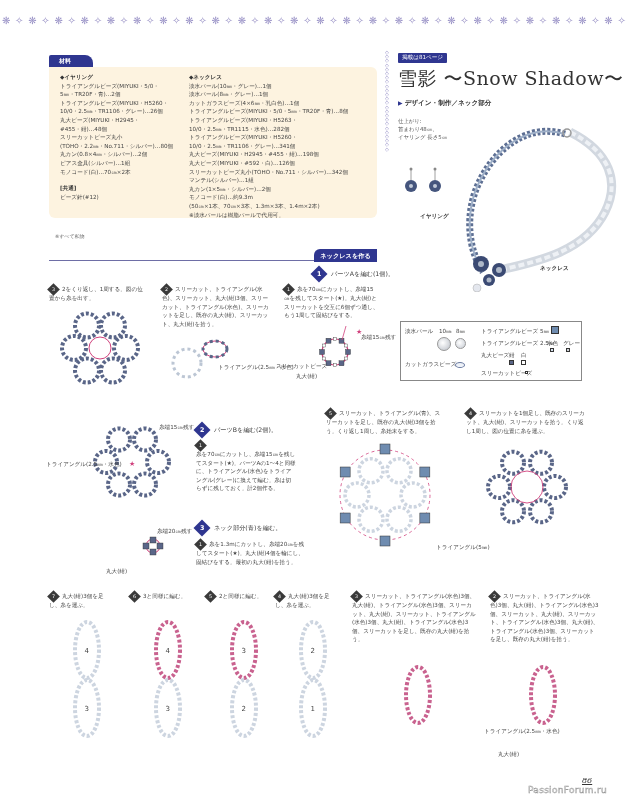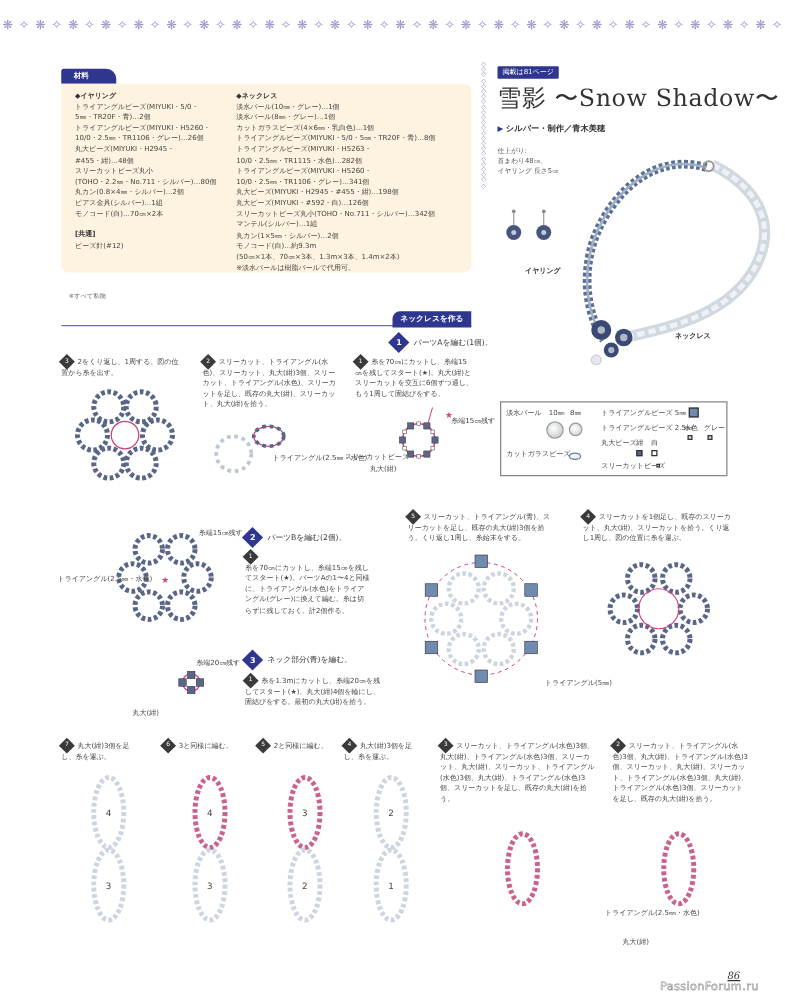--- a/index.html
+++ b/index.html
@@ -171,21 +171,21 @@
     <span>◇</span>
     <span>◇</span>
     <span>◇</span>
     <span>◇</span>
     <span>◇</span>
     <span>◇</span>
     <span>◇</span>
   </div>
 <div class="abs pg-tag">掲載は81ページ</div>
 <div class="abs title">雪影 〜Snow Shadow〜</div>
-<div class="abs designer"><span class="tri">▶</span><span>シルバー・制作／青木美穂</span></div>
+<div class="abs designer"><span class="tri">▶</span><span>デザイン・制作／ネック部分</span></div>
 <div class="abs finish">
   <div>仕上がり:</div>
   <div>首まわり48㎝、</div>
   <div>イヤリング 長さ5㎝</div>
 </div>
 
 <svg class="abs photo" viewBox="0 0 230 180">
 
   <path d="M170 22 C130 10 95 40 80 80 C70 110 75 140 88 160" fill="none" stroke="#5d6f93" stroke-width="7" stroke-dasharray="3 2"></path>
   <path d="M170 22 C130 10 95 40 80 80 C70 110 75 140 88 160" fill="none" stroke="#9fb0c8" stroke-width="2"></path>

